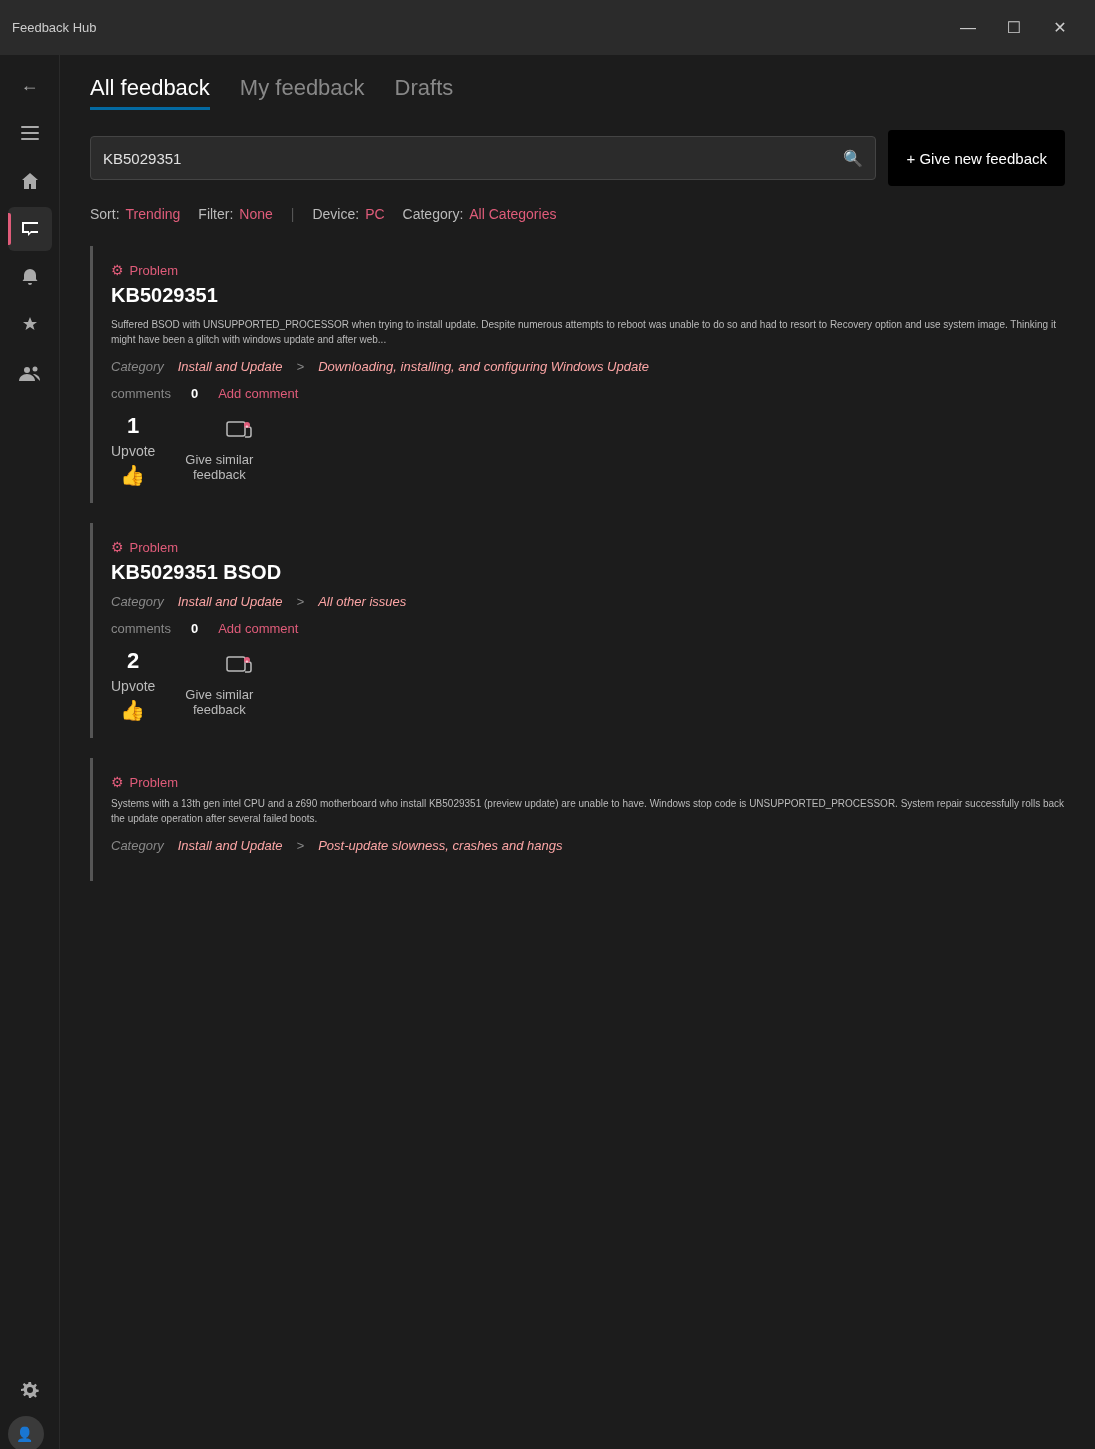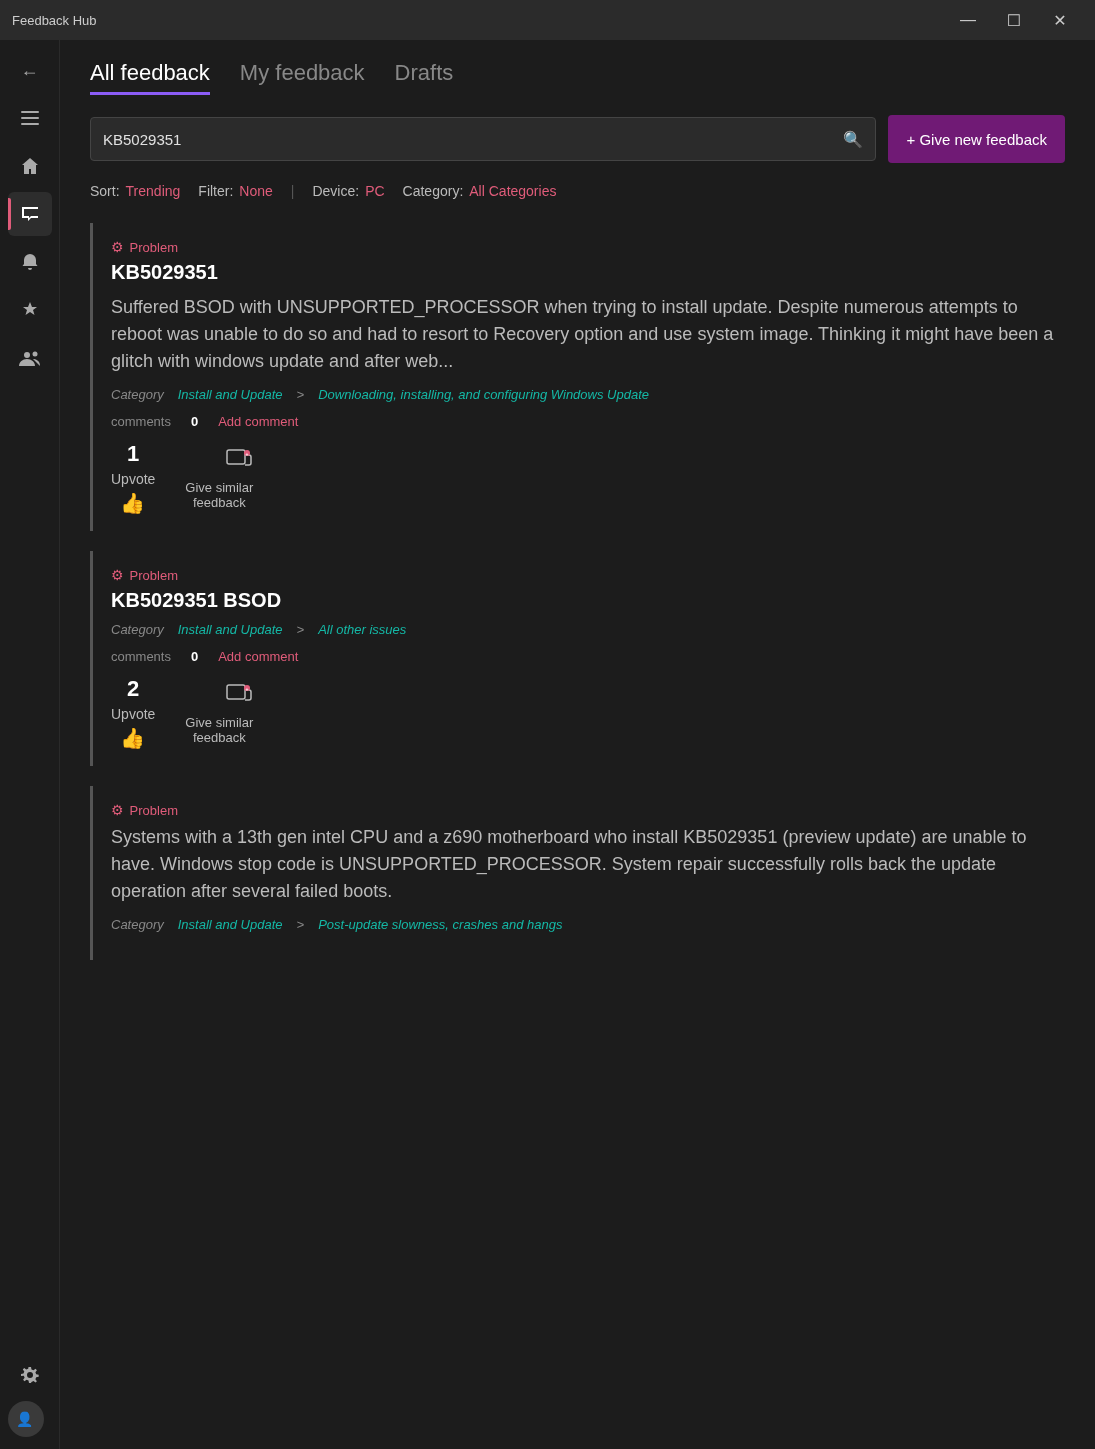--- a/index.html
+++ b/index.html
@@ -8,21 +8,21 @@
       color: #e0e0e0;
       font-family: 'Segoe UI', Arial, sans-serif;
       width: 1095px;
       min-height: 1449px;
       overflow-x: hidden;
     }
 
     
     .titlebar {
       background: #2b2b2b;
-      height: 40px;
+      height: 55px;
       display: flex;
       align-items: center;
       justify-content: space-between;
       padding: 0 12px;
       user-select: none;
     }
     .titlebar-title {
       font-size: 13px;
       color: #ccc;
     }
@@ -111,21 +111,21 @@
       font-size: 22px;
       font-weight: 300;
       color: #888;
       cursor: pointer;
       padding-bottom: 6px;
       border-bottom: 3px solid transparent;
     }
     .tab.active {
       color: #fff;
       font-weight: 400;
-      border-bottom: 3px solid #8b5cf6;
+      border-bottom: 3px solid #0369a1;
     }
 
     
     .search-row {
       display: flex;
       align-items: center;
       gap: 12px;
       margin-bottom: 20px;
     }
     .search-box {
@@ -144,26 +144,26 @@
       outline: none;
       color: #e0e0e0;
       font-size: 15px;
       flex: 1;
     }
     .search-icon {
       color: #aaa;
       font-size: 16px;
     }
     .new-feedback-btn {
-      background: #701a75;
+      background: #000000;
       border: none;
       border-radius: 4px;
       color: #fff;
       font-size: 15px;
-      height: 48px;
+      height: 56px;
       padding: 0 18px;
       cursor: pointer;
       display: flex;
       align-items: center;
       gap: 6px;
       white-space: nowrap;
     }
 
     
     .filters-row {
@@ -202,40 +202,40 @@
       color: #e05c7a;
       margin-bottom: 6px;
     }
     .feedback-title {
       font-size: 20px;
       font-weight: 600;
       color: #fff;
       margin-bottom: 10px;
     }
     .feedback-desc {
-      font-size: 18px;
+      font-size: 10px;
       color: #bbb;
       line-height: 1.5;
       margin-bottom: 12px;
     }
     .feedback-category {
       font-size: 13px;
       color: #bbb;
       margin-bottom: 12px;
       display: flex;
       align-items: flex-end;
       gap: 14px;
       flex-wrap: wrap;
       font-style: italic;
     }
     .feedback-category-label {
       color: #888;
     }
     .feedback-category-value {
-      color: #14b8a6;
+      color: #fca5a5;
       cursor: pointer;
     }
     .feedback-category-arrow {
       color: #888;
     }
     .feedback-meta {
       font-size: 13px;
       color: #888;
       margin-bottom: 12px;
       display: flex;

